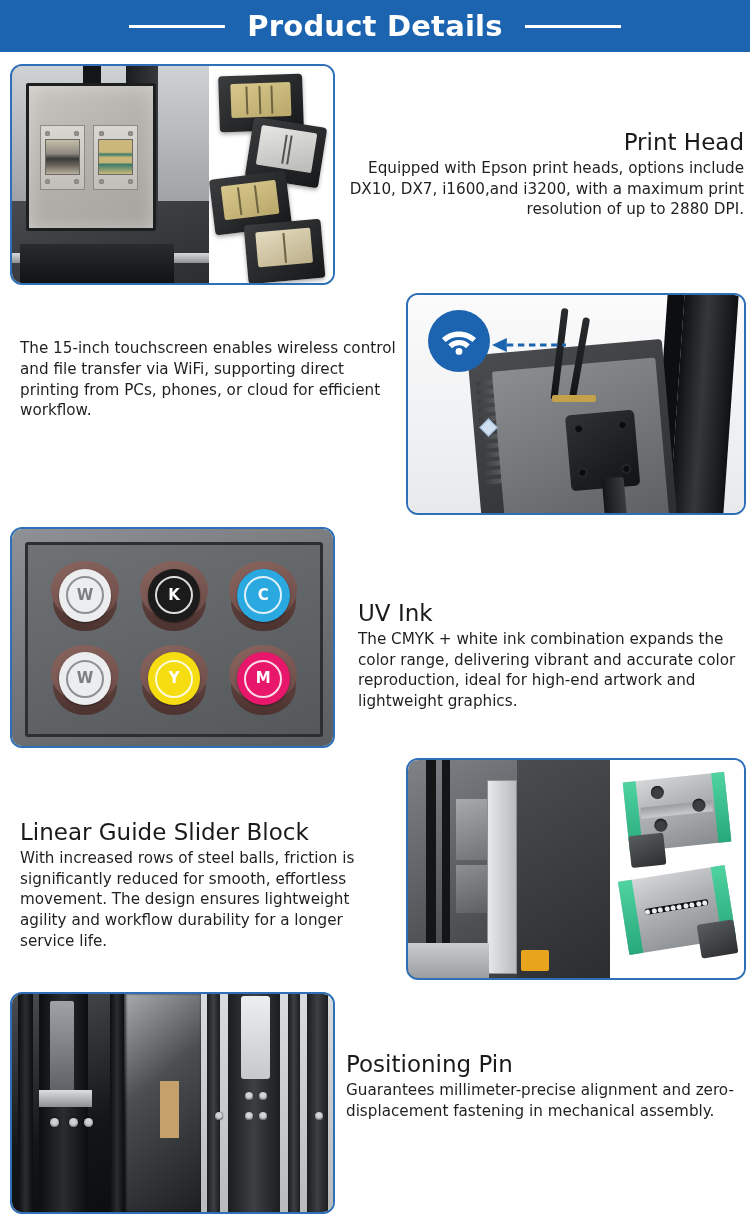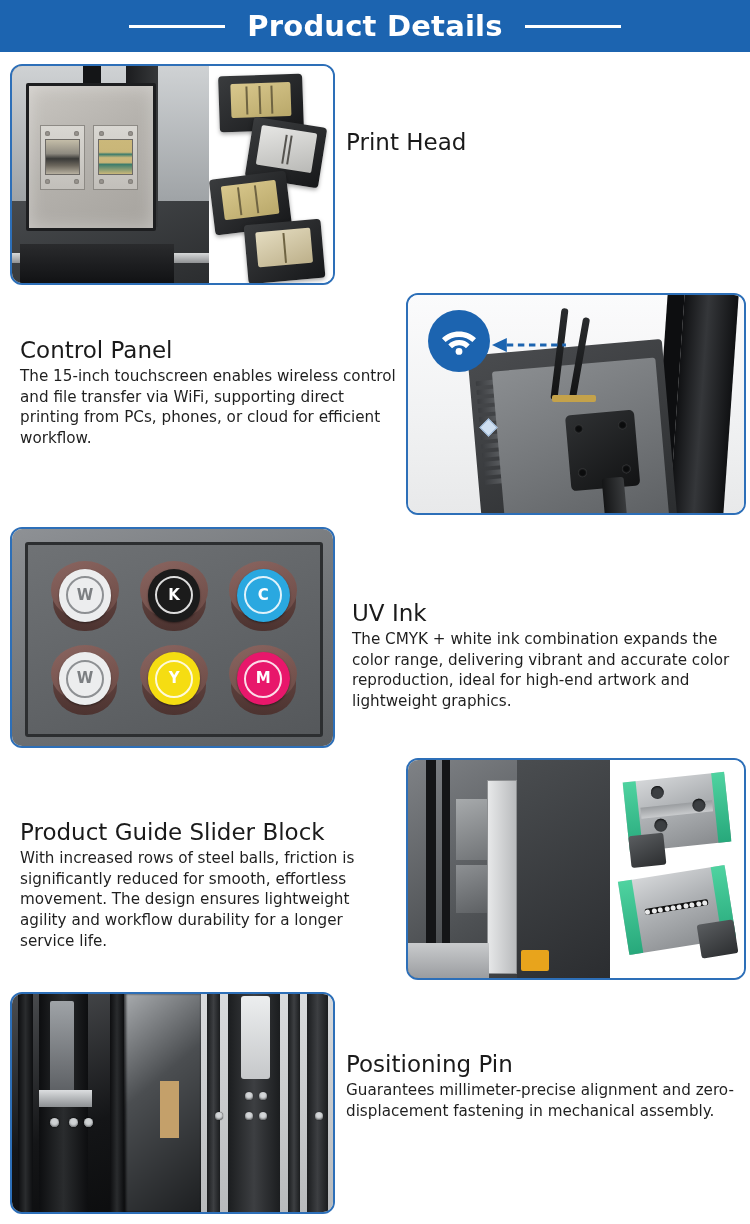--- a/index.html
+++ b/index.html
@@ -297,21 +297,21 @@
 </style>
 </head>
 <body>
 
 <div class="header">
   <span class="rule"></span>
   <span class="title">Product Details</span>
   <span class="rule"></span>
 </div>
 
-<div class="row img-left" style="padding:12px 0 0 10px;">
+<div class="row img-left" style="padding:12px 0 0 10px;text-align:right;">
   <div class="figure" id="fig1">
     <div class="photo">
       <div class="split-l">
         <div class="bgwall"></div>
         <div class="darkpost2"></div>
         <div class="darkpost"></div>
         <div class="plate">
           <div class="head-w a">
             <div class="chip"></div>
             <span class="scr" style="left:10%;top:8%"></span>
@@ -357,20 +357,21 @@
           <div class="body"></div>
           <div class="gold" style="background:linear-gradient(160deg,#e4dcc0,#bdb08a)">
               <i style="left:50%"></i>
             </div>
         </div>
       </div>
     </div>
   </div>
   <div class="copy" style="padding:66px 6px 0 11px;">
     <div class="ftitle">Print Head</div>
+    <div class="fdesc">Equipped with Epson print heads, options include DX10, DX7, i1600,and i3200, with a maximum print resolution of up to 2880 DPI.</div>
   </div>
 </div>
 
 <div class="row img-right" style="padding:8px 4px 0 10px;">
   <div class="figure" id="fig2">
     <div class="photo">
       <div class="frame-col2"></div>
       <div class="frame-col"></div>
       <div class="monitor">
         <div class="fins">
@@ -412,21 +413,20 @@
 
       <div class="arrow-wrap">
         <svg width="100%" height="18" viewBox="0 0 80 18" preserveAspectRatio="none" aria-hidden="true">
           <polygon points="0,9 16,2 16,16" fill="#1c64b0"></polygon>
           <line x1="16" y1="9" x2="80" y2="9" stroke="#1c64b0" stroke-width="3" stroke-dasharray="7 5"></line>
         </svg>
       </div>
     </div>
   </div>
   <div class="copy" style="padding:45px 8px 0 10px;">
-    <div class="ftitle">Control Panel</div>
     <div class="fdesc">The 15-inch touchscreen enables wireless control and file transfer via WiFi, supporting direct printing from PCs, phones, or cloud for efficient workflow.</div>
   </div>
 </div>
 
 <div class="row img-left" style="padding:12px 0 0 10px;">
   <div class="figure" id="fig3">
     <div class="photo">
       <div class="tray">
         <div class="grid">
 
@@ -463,21 +463,21 @@
           <div class="cap">
             <span class="side"></span>
               <span class="top"></span>
             <span class="label" style="background:#e8176b;color:#ffffff">M<i class="ring"></i></span>
           </div>
 
         </div>
       </div>
     </div>
   </div>
-  <div class="copy" style="padding:74px 6px 0 17px;">
+  <div class="copy" style="padding:74px 6px 0 23px;">
     <div class="ftitle">UV Ink</div>
     <div class="fdesc">The CMYK + white ink combination expands the color range, delivering vibrant and accurate color reproduction, ideal for high-end artwork and lightweight graphics.</div>
   </div>
 </div>
 
 <div class="row img-right" style="padding:10px 4px 0 10px;">
   <div class="figure" id="fig4">
     <div class="photo">
       <div class="split-l">
         <div class="panelDark"></div>
@@ -515,21 +515,21 @@
               <i></i>
               <i></i>
               <i></i>
             </div>
           <div class="dark-end" style="left:auto;right:0;bottom:-20%"></div>
         </div>
       </div>
     </div>
   </div>
   <div class="copy" style="padding:62px 8px 0 10px;">
-    <div class="ftitle">Product Guide Slider Block</div>
+    <div class="ftitle">Linear Guide Slider Block</div>
     <div class="fdesc">With increased rows of steel balls, friction is significantly reduced for smooth, effortless movement. The design ensures lightweight agility and workflow durability for a longer service life.</div>
   </div>
 </div>
 
 <div class="row img-left" style="padding:12px 0 0 10px;">
   <div class="figure" id="fig5">
     <div class="photo">
       <div class="split-l">
         <div class="blur"></div>
         <div class="tan"></div>

